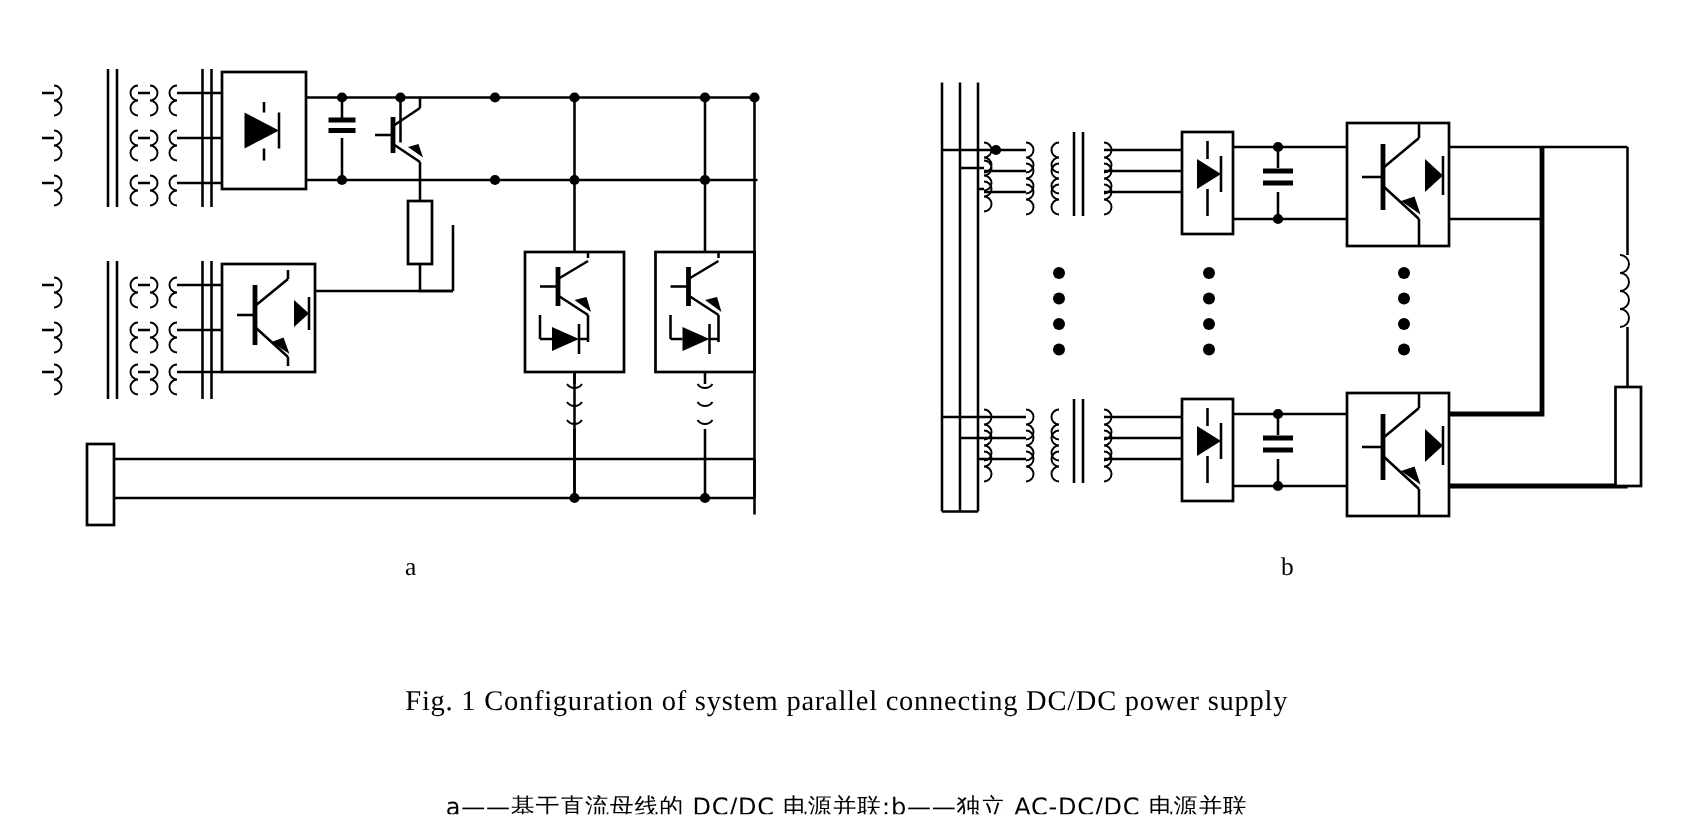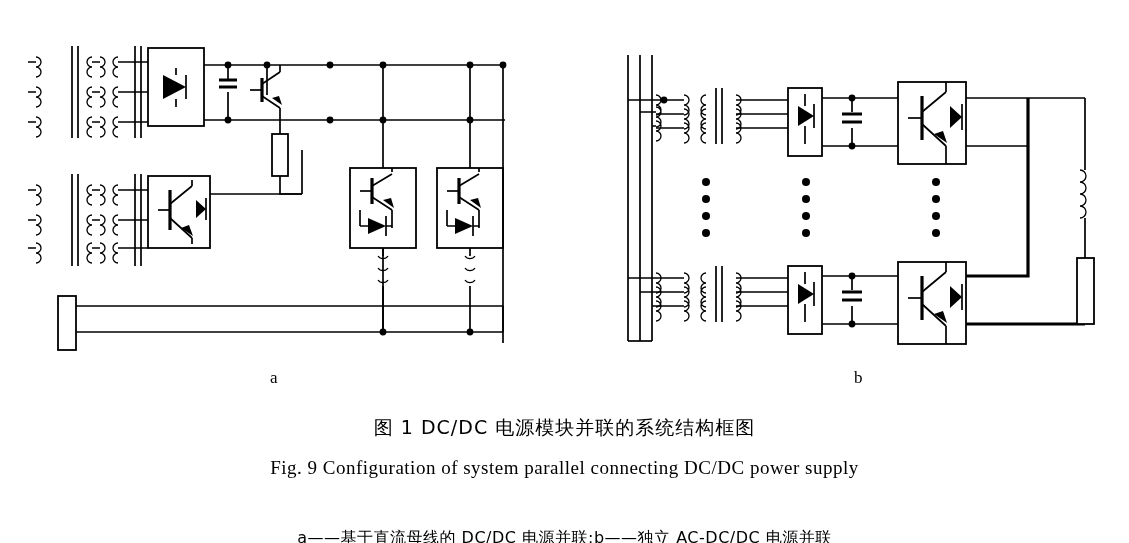--- a/index.html
+++ b/index.html
@@ -356,17 +356,16 @@
       </g>
       <g>
         <rect class="bx" x="1077" y="258" width="17" height="66"></rect>
       </g>
     </g>
   </svg>
 
   <div class="panel-label" style="left:270px; top:368px;">a</div>
   <div class="panel-label" style="left:854px; top:368px;">b</div>
 
-  <div class="cap cap-zh" style="top:415px;">图 1   DC/DC 电源模块并联的系统结构框图</div>
-  <div class="cap cap-en" style="top:457px;">Fig. 9   Configuration of system parallel connecting DC/DC power supply</div>
+  <div class="cap cap-en" style="top:457px;">Fig. 1   Configuration of system parallel connecting DC/DC power supply</div>
   <div class="cap cap-sub" style="top:500px;">a——基于直流母线的 DC/DC 电源并联;b——独立 AC-DC/DC 电源并联</div>
 
 </div>
 
 </body></html>

